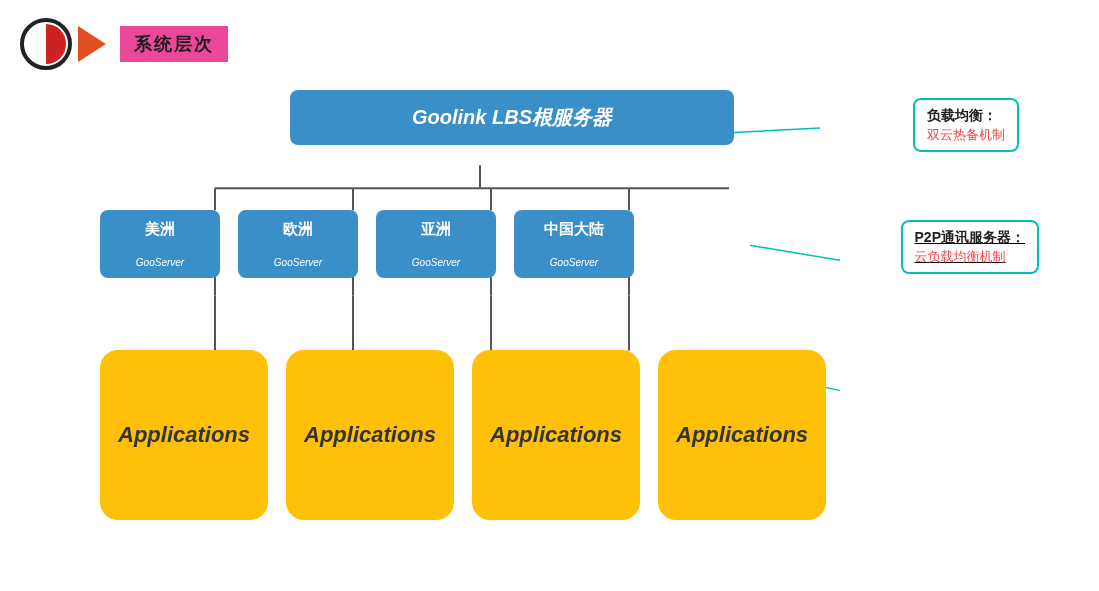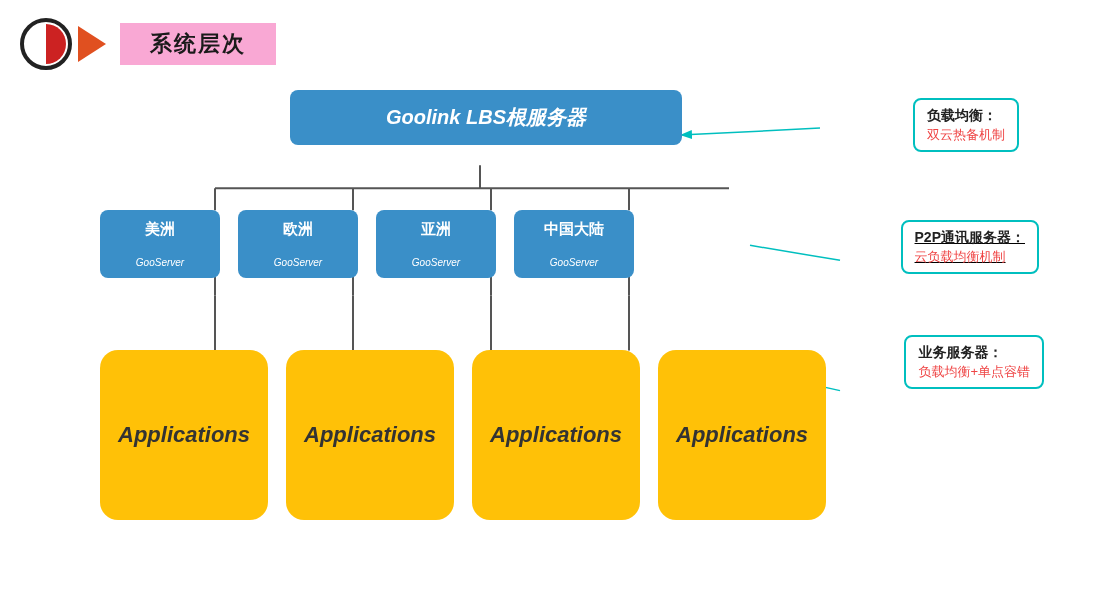--- a/index.html
+++ b/index.html
@@ -18,23 +18,23 @@
       align-items: center;
       padding: 18px 20px 10px 20px;
       gap: 14px;
     }
     .logo-icon {
       width: 52px;
       height: 52px;
       flex-shrink: 0;
     }
     .title-box {
-      background: #f9a8d4;
-      padding: 6px 30px;
-      font-size: 22px;
+      background: #ec4899;
+      padding: 6px 14px;
+      font-size: 18px;
       font-weight: bold;
       color: #1a1a1a;
       letter-spacing: 2px;
     }
 
     
     .diagram {
       position: relative;
       width: 100%;
       height: calc(591px - 90px);
@@ -216,21 +216,21 @@
 
     <line x1="840" y1="310" x2="750" y2="290" stroke="#00bfbf" stroke-width="1.5"></line>
 
     <defs>
       <marker id="arrowhead" markerWidth="8" markerHeight="6" refX="8" refY="3" orient="auto">
         <polygon points="0 0, 8 3, 0 6" fill="#00bfbf"></polygon>
       </marker>
     </defs>
   </svg>
 
-  <div class="root-server" style="left:290px; transform:none; width:392px;">
+  <div class="root-server" style="left:290px; transform:none; width:444px;">
     <span>Goolink LBS根服务器</span>
   </div>
 
   <div class="region-row" style="left:100px; transform:none;">
     <div class="region-box">
       <span class="region-name">美洲</span>
       <span class="region-sub">GooServer</span>
     </div>
     <div class="region-box">
       <span class="region-name">欧洲</span>
@@ -266,19 +266,14 @@
     <br>
     <span class="callout-sub">双云热备机制</span>
   </div>
 
   <div class="callout callout-p2p">
     <span class="callout-title">P2P通讯服务器：</span>
     <br>
     <span class="callout-sub">云负载均衡机制</span>
   </div>
 
-  <div class="callout callout-biz">
-    <span class="callout-title">业务服务器：</span>
-    <br>
-    <span class="callout-sub">负载均衡+单点容错</span>
-  </div>
 
 </div>
 
 </body></html>

